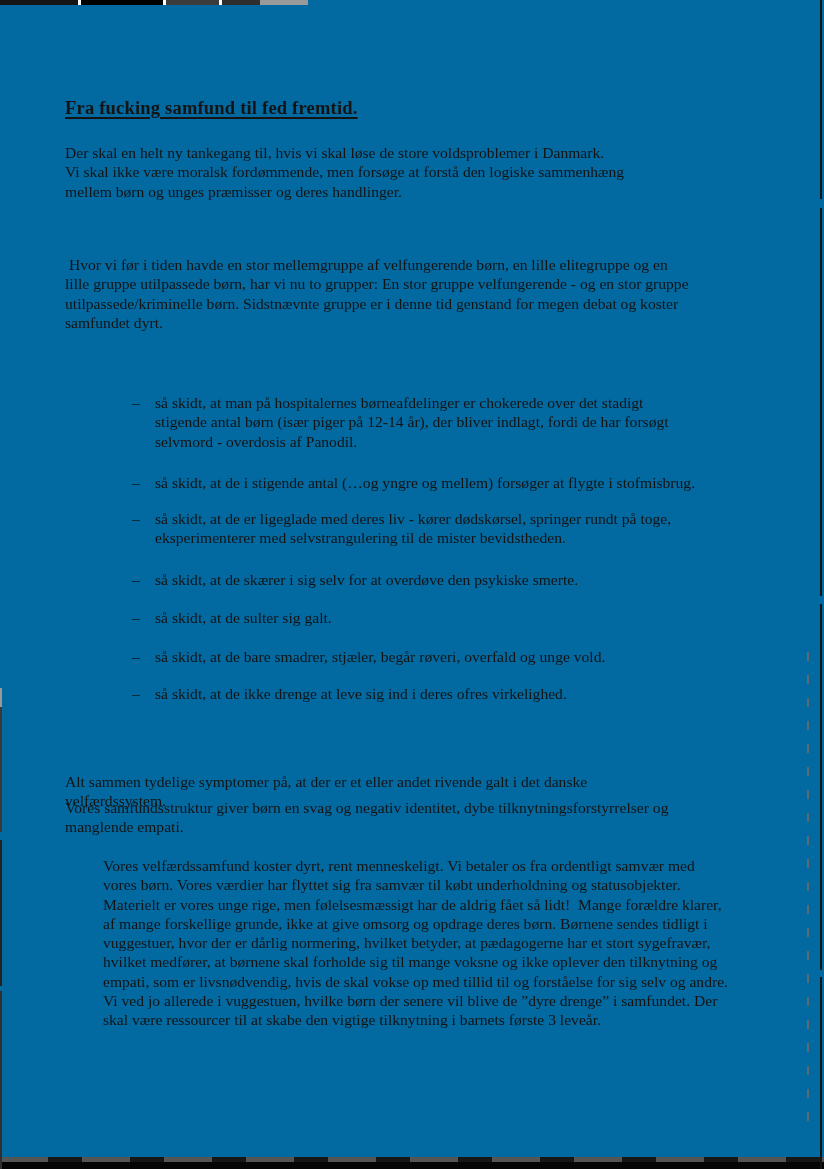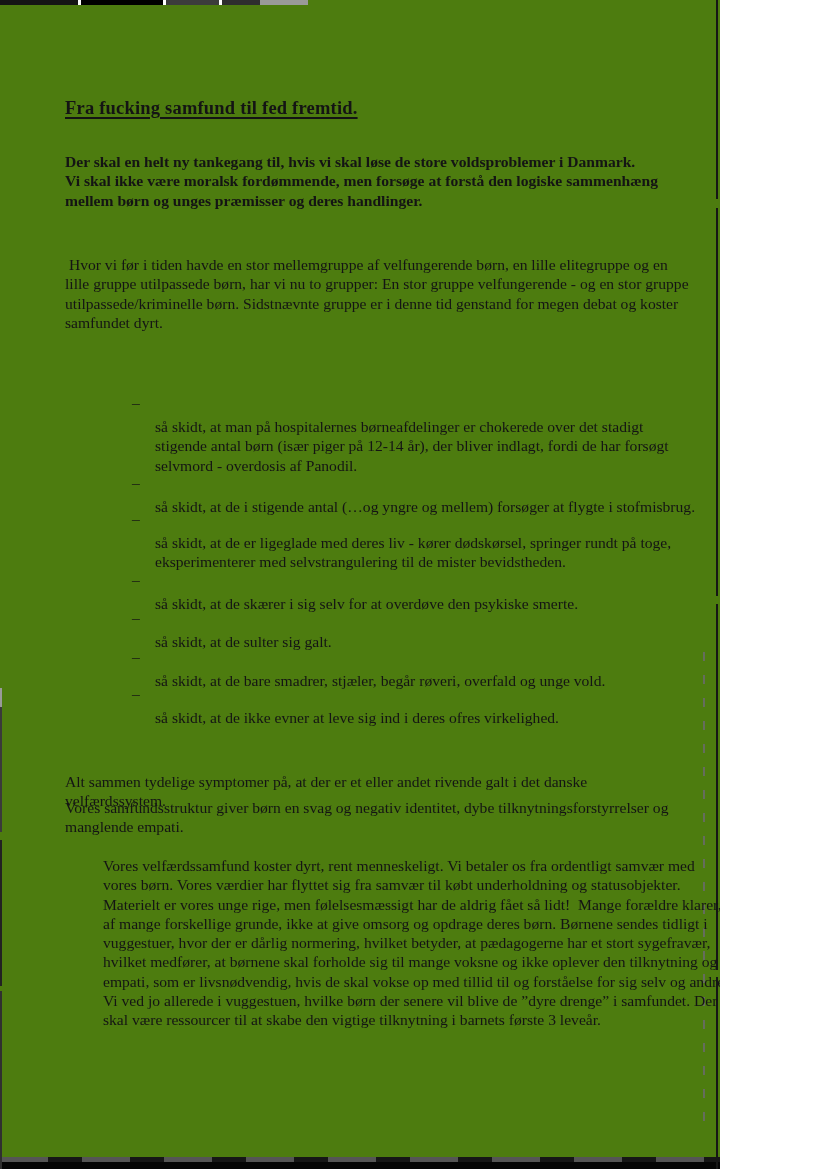--- a/index.html
+++ b/index.html
@@ -2,23 +2,23 @@
 <html><head>
 <meta charset="utf-8">
 <style>
   html, body {
     margin: 0;
     padding: 0;
     background: #ffffff;
   }
   .page {
     position: relative;
-    width: 720px;
+    width: 824px;
     height: 1169px;
-    background: #4d7c0f;
+    background: #0369a1;
     overflow: hidden;
     font-family: "Liberation Serif", "DejaVu Serif", serif;
     color: #141414;
   }
   
   .scan-top-bar {
     position: absolute;
     top: 0; left: 0;
     width: 308px; height: 5px;
     background: linear-gradient(90deg,
@@ -75,42 +75,41 @@
     position: absolute;
     left: 65px; top: 98px;
     margin: 0;
     font-size: 18.5px;
     font-weight: bold;
     text-decoration: underline;
     text-decoration-thickness: 2px;
     text-underline-offset: 3px;
     letter-spacing: 0.2px;
   }
-  .lead { top: 152px; font-weight: bold; }
+  .lead { top: 143px; font-weight: normal; }
   .p-groups   { top: 255px; }
   .p-listintro{ top: 351px; }
   .p-symptoms { top: 741px; margin-top: 31px; }
   .p-identity { top: 798px; }
   .p-welfare  { top: 856px; margin-left: 38px; }
   
   .bullet-row {
     position: absolute;
     left: 132px;
     display: flex;
     font-size: 15.6px;
     line-height: 19.3px;
   }
   .bullet-dash {
     width: 23px;
     flex: 0 0 23px;
   }
   .bullet-text {
     white-space: pre-wrap;
     width: 620px;
-    margin-top: 24px;
   }
   .b1 { top: 393px; }
   .b2 { top: 473px; }
   .b3 { top: 509px; }
   .b4 { top: 570px; }
   .b5 { top: 608px; }
   .b6 { top: 647px; }
   .b7 { top: 684px; }
 </style>
 </head>
@@ -158,21 +157,21 @@
   <div class="bullet-row b5">
     <span class="bullet-dash">–</span>
     <span class="bullet-text">så skidt, at de sulter sig galt.</span>
   </div>
   <div class="bullet-row b6">
     <span class="bullet-dash">–</span>
     <span class="bullet-text">så skidt, at de bare smadrer, stjæler, begår røveri, overfald og unge vold.</span>
   </div>
   <div class="bullet-row b7">
     <span class="bullet-dash">–</span>
-    <span class="bullet-text">så skidt, at de ikke evner at leve sig ind i deres ofres virkelighed.</span>
+    <span class="bullet-text">så skidt, at de ikke drenge at leve sig ind i deres ofres virkelighed.</span>
   </div>
 
   <p class="txt p-symptoms">Alt sammen tydelige symptomer på, at der er et eller andet rivende galt i det danske
 velfærdssystem.</p>
   <p class="txt p-identity">Vores samfundsstruktur giver børn en svag og negativ identitet, dybe tilknytningsforstyrrelser og
 manglende empati.</p>
   <p class="txt p-welfare">Vores velfærdssamfund koster dyrt, rent menneskeligt. Vi betaler os fra ordentligt samvær med
 vores børn. Vores værdier har flyttet sig fra samvær til købt underholdning og statusobjekter.
 Materielt er vores unge rige, men følelsesmæssigt har de aldrig fået så lidt!  Mange forældre klarer,
 af mange forskellige grunde, ikke at give omsorg og opdrage deres børn. Børnene sendes tidligt i

